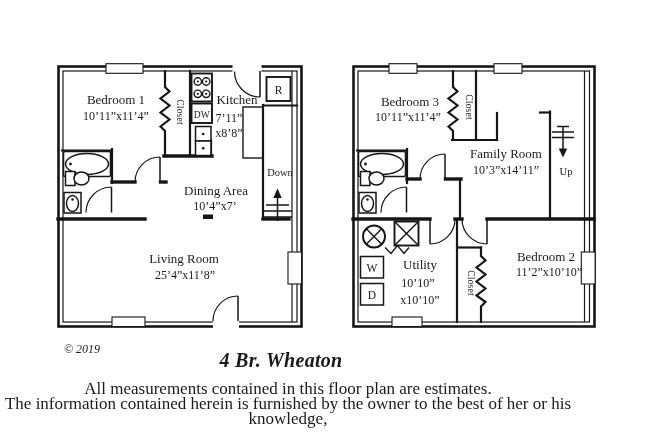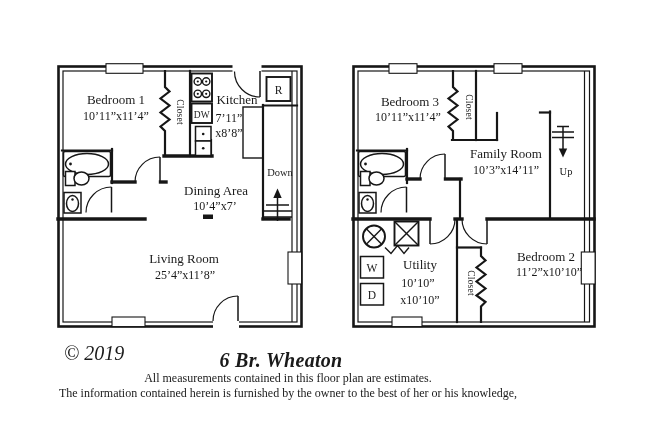--- a/index.html
+++ b/index.html
@@ -19,25 +19,25 @@
   .w3{stroke:#161616;stroke-width:3.4;fill:none;stroke-linecap:square;}
   .thin{stroke:#161616;stroke-width:1.4;fill:none;}
   .fx{stroke:#161616;stroke-width:1.5;fill:#fff;}
   .fx2{stroke:#161616;stroke-width:1.9;fill:#fff;}
   .dl{stroke:#161616;stroke-width:1.5;}
   .da{stroke:#161616;stroke-width:1.2;fill:none;}
   .st{stroke:#161616;stroke-width:1.5;}
   .win{fill:#ffffff;stroke:#161616;stroke-width:1.1;}
   .er{fill:#ffffff;stroke:none;}
   .dot,.ah{fill:#161616;stroke:none;}
-  .copyright{position:absolute;left:64px;top:342px;font-size:20px;font-style:italic;}
+  .copyright{position:absolute;left:64px;top:342px;font-size:12px;font-style:italic;}
   .plan-title{position:absolute;left:0;top:349px;width:562px;text-align:center;
               font-size:20px;font-style:italic;font-weight:600;letter-spacing:.3px;}
-  .disclaimer{position:absolute;left:0;top:371px;width:576px;text-align:center;
-              font-size:12px;line-height:15px;}
+  .disclaimer{position:absolute;left:0;top:381px;width:576px;text-align:center;
+              font-size:17px;line-height:15px;}
 </style>
 </head>
 <body>
 
 <div class="stage">
 <svg width="650" height="340" viewBox="0 0 650 340">
 
   <g>
     <rect class="wo" x="58.5" y="66.5" width="243" height="260"></rect>
     <rect class="wi" x="63" y="71" width="234" height="251"></rect>
@@ -241,18 +241,18 @@
     <text class="t13" x="546" y="261">Bedroom 2</text>
     <text class="t12" x="549" y="275.5">11’2”x10’10”</text>
     <text class="t13" x="420" y="269">Utility</text>
     <text class="t12" x="418" y="286.5">10’10”</text>
     <text class="t12" x="420" y="304">x10’10”</text>
     <text class="t9" transform="rotate(90 468 283)" x="468" y="283">Closet</text>
   </g>
 </svg>
 
 <div class="copyright">© 2019</div>
-<div class="plan-title">6 Br. Wheaton</div>
+<div class="plan-title">4 Br. Wheaton</div>
 <div class="disclaimer">
   <div>All measurements contained in this floor plan are estimates.</div>
   <div>The information contained herein is furnished by the owner to the best of her or his knowledge,</div>
 </div>
 </div>
 
 </body></html>

